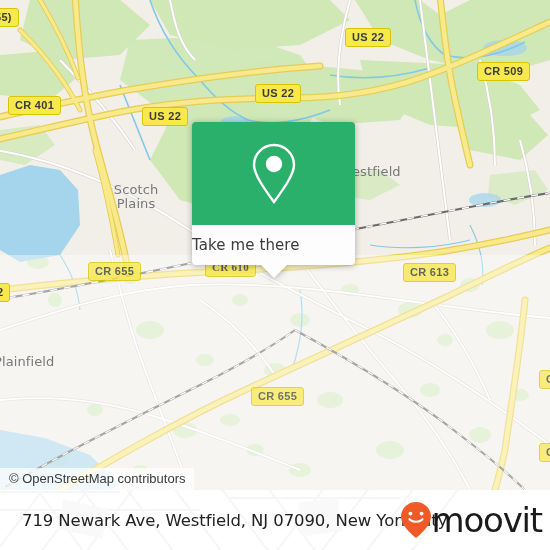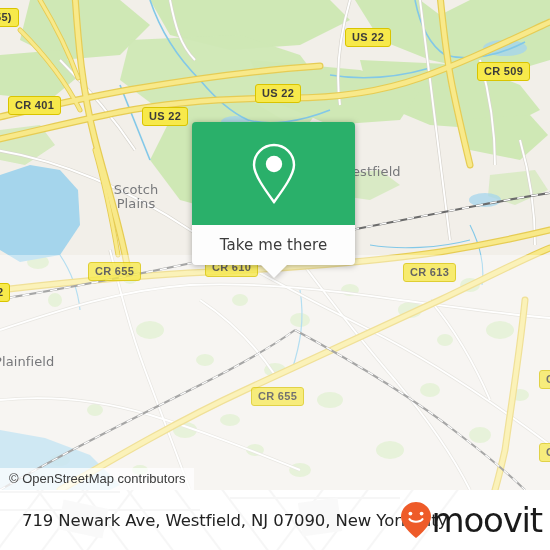--- a/index.html
+++ b/index.html
@@ -76,21 +76,21 @@
     display: flex;
     align-items: center;
     justify-content: center;
   }
   #callout-bottom {
     height: 40px;
     background: #fdfdfd;
     border-radius: 0 0 4px 4px;
     display: flex;
     align-items: center;
-    justify-content: center;
+    justify-content: flex-start;
     position: relative;
   }
   #callout-label {
     color: #3c3c3c;
     font-size: 15px;
     font-family: "DejaVu Sans", sans-serif;
     letter-spacing: 0.1px;
   }
   #callout-tail {
     position: absolute;
@@ -313,21 +313,21 @@
     <div class="place-label" style="left:-6px; top:355px;">Plainfield</div>
 
     <div class="shield" style="left:-12px; top:8px;">55)</div>
     <div class="shield" style="left:345px; top:28px;">US 22</div>
     <div class="shield" style="left:477px; top:62px;">CR 509</div>
     <div class="shield" style="left:255px; top:84px;">US 22</div>
     <div class="shield" style="left:8px; top:96px;">CR 401</div>
     <div class="shield" style="left:142px; top:107px;">US 22</div>
     <div class="shield" style="left:-10px; top:283px;">2</div>
     <div class="shield" style="left:88px; top:262px; opacity:0.78;">CR 655</div>
-    <div class="shield" style="left:205px; top:258px; opacity:0.78;">CR 610</div>
+    <div class="shield" style="left:205px; top:258px; opacity:0.78;font-family:Liberation Serif, serif;">CR 610</div>
     <div class="shield" style="left:403px; top:263px; opacity:0.78;">CR 613</div>
     <div class="shield" style="left:251px; top:387px; opacity:0.7;">CR 655</div>
     <div class="shield" style="left:539px; top:370px; opacity:0.7;">C</div>
     <div class="shield" style="left:539px; top:443px; opacity:0.7;">C</div>
 
     <div id="attribution">© OpenStreetMap contributors</div>
 
     <div id="callout">
       <div id="callout-top">
         <svg width="54" height="66" viewBox="0 0 54 66">

